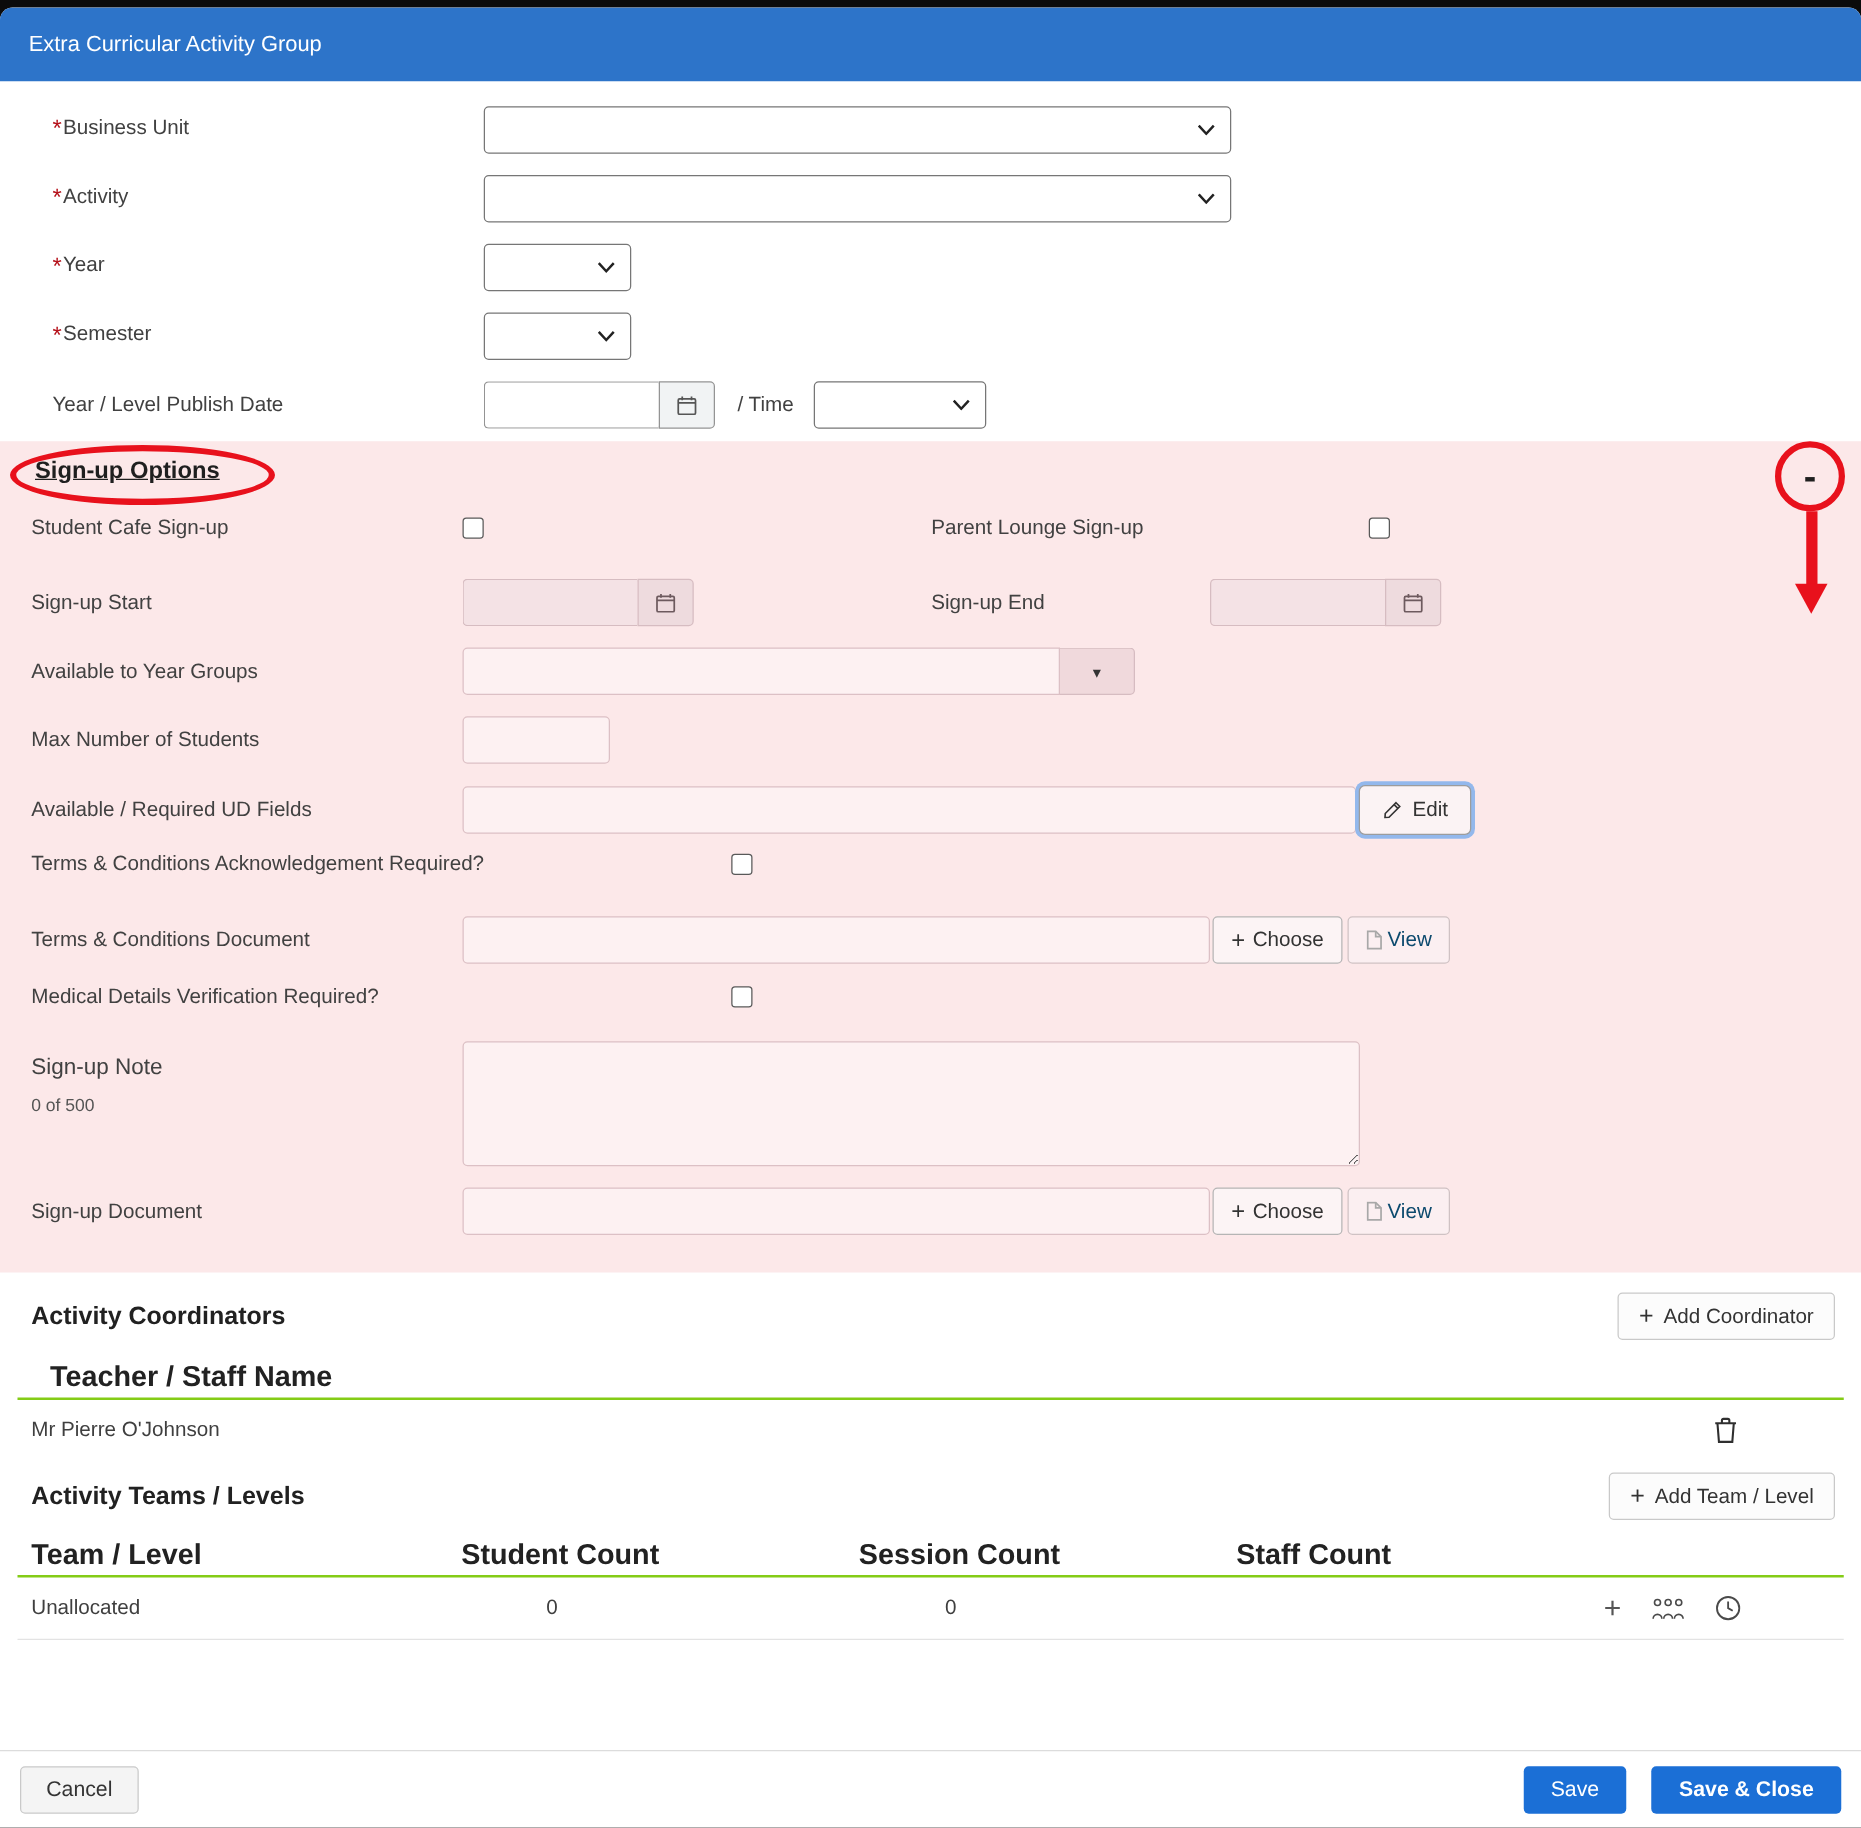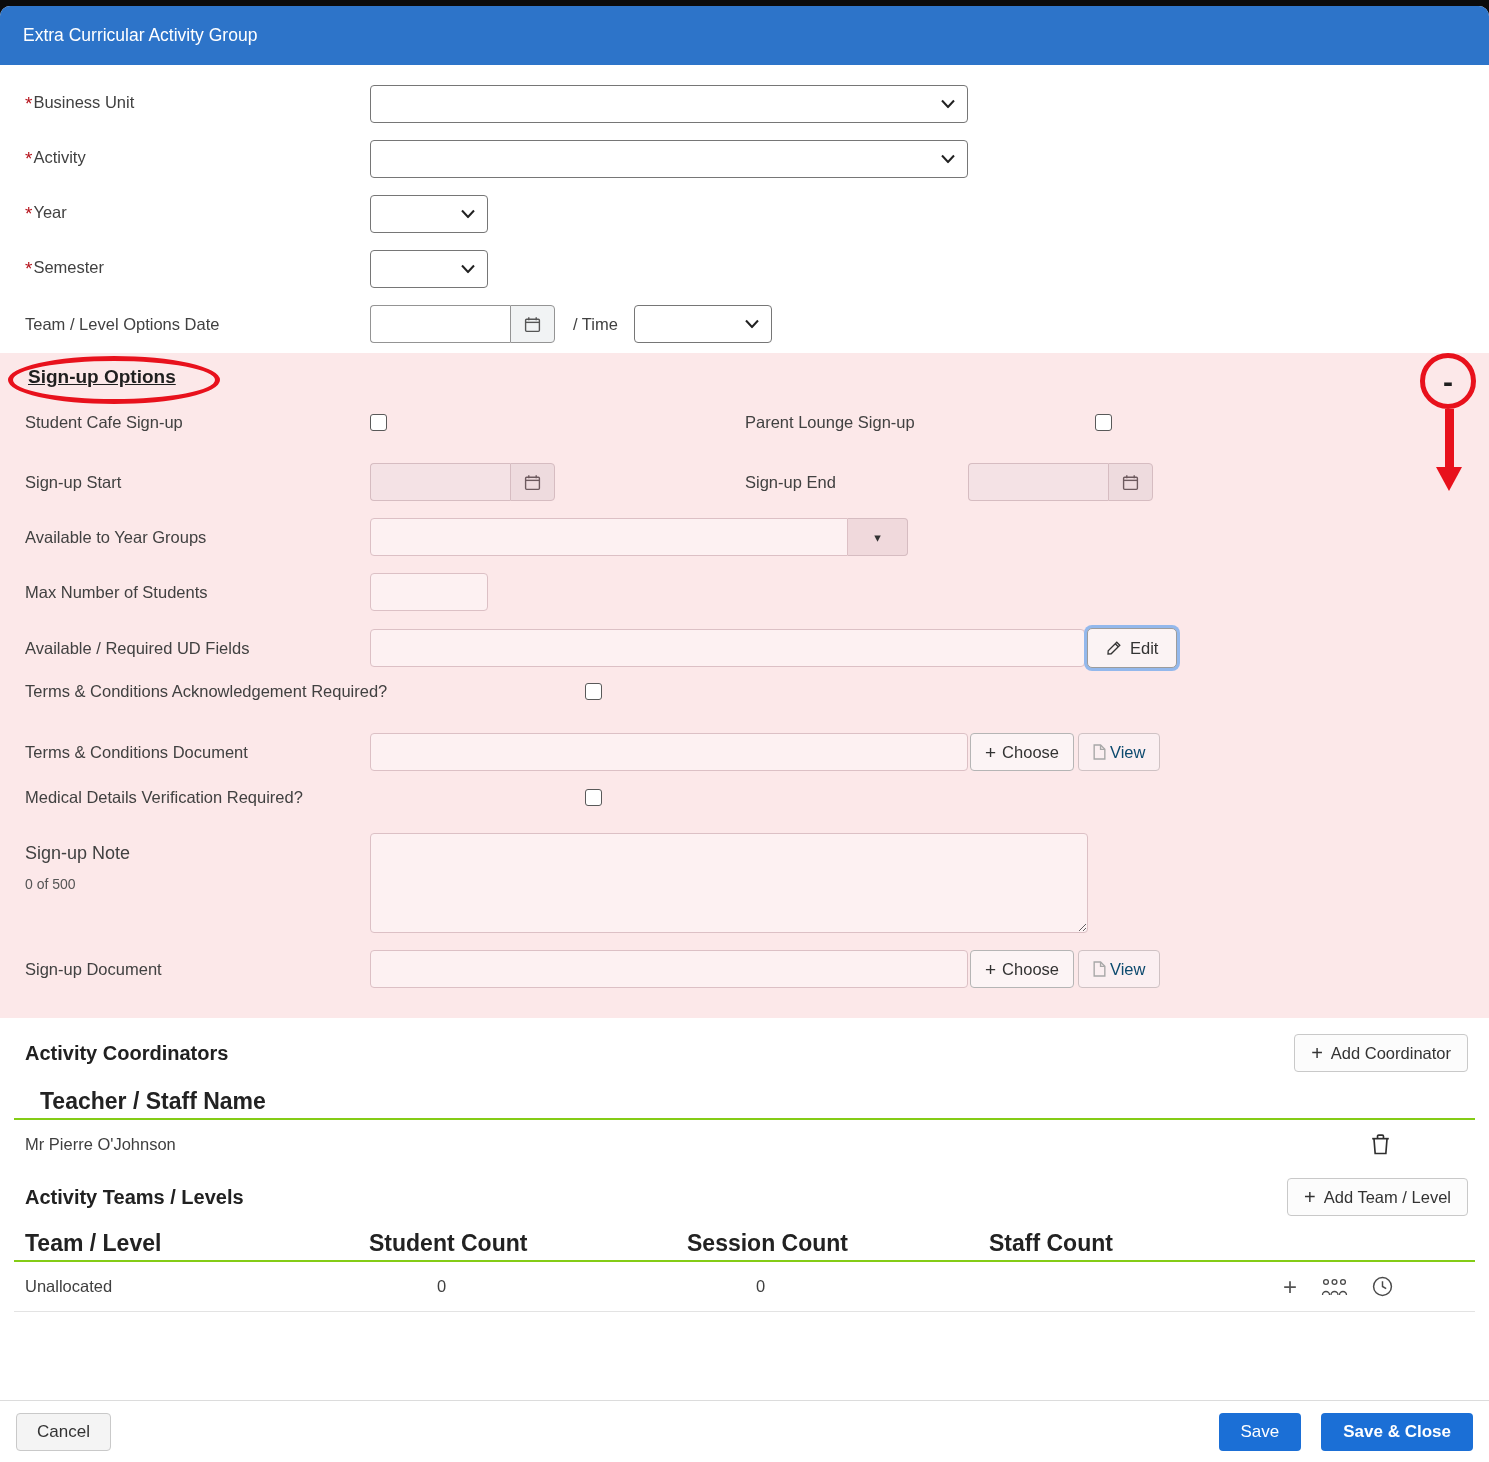--- a/index.html
+++ b/index.html
@@ -169,21 +169,21 @@
 </style>
 </head>
 <body>
 
 <div class="modal">
 
   <div class="mheader">
     <span>Extra Curricular Activity Group</span>
   </div>
 
-  <div style="padding:20px 0 10px 0">
+  <div style="padding:20px 0 10px 17px">
 
     <div class="frow">
       <div class="lbl"><span class="req">*</span><span>Business Unit</span></div>
       <div class="sel big">
         <svg width="14" height="9" viewBox="0 0 14 9">
             <path d="M1 1 L7 7.5 L13 1" stroke="#222" stroke-width="2" fill="none"></path>
           </svg>
       </div>
     </div>
 
@@ -208,21 +208,21 @@
     <div class="frow">
       <div class="lbl"><span class="req">*</span><span>Semester</span></div>
       <div class="sel small">
         <svg width="14" height="9" viewBox="0 0 14 9">
             <path d="M1 1 L7 7.5 L13 1" stroke="#222" stroke-width="2" fill="none"></path>
           </svg>
       </div>
     </div>
 
     <div class="frow" style="margin-bottom:0">
-      <div class="lbl">Team / Level Options Date</div>
+      <div class="lbl">Year / Level Publish Date</div>
       <div class="dategrp">
         <input type="text" style="">
         <div class="calbtn">
           <svg width="17" height="17" viewBox="0 0 16 16">
               <rect x="1.5" y="3" width="13" height="11.5" rx="1" fill="none" stroke="#555" stroke-width="1.3"></rect>
               <line x1="1.5" y1="6" x2="14.5" y2="6" stroke="#555" stroke-width="1.3"></line>
               <line x1="4.5" y1="1.2" x2="4.5" y2="4" stroke="#555" stroke-width="1.3"></line>
               <line x1="11.5" y1="1.2" x2="11.5" y2="4" stroke="#555" stroke-width="1.3"></line>
             </svg>
         </div>

